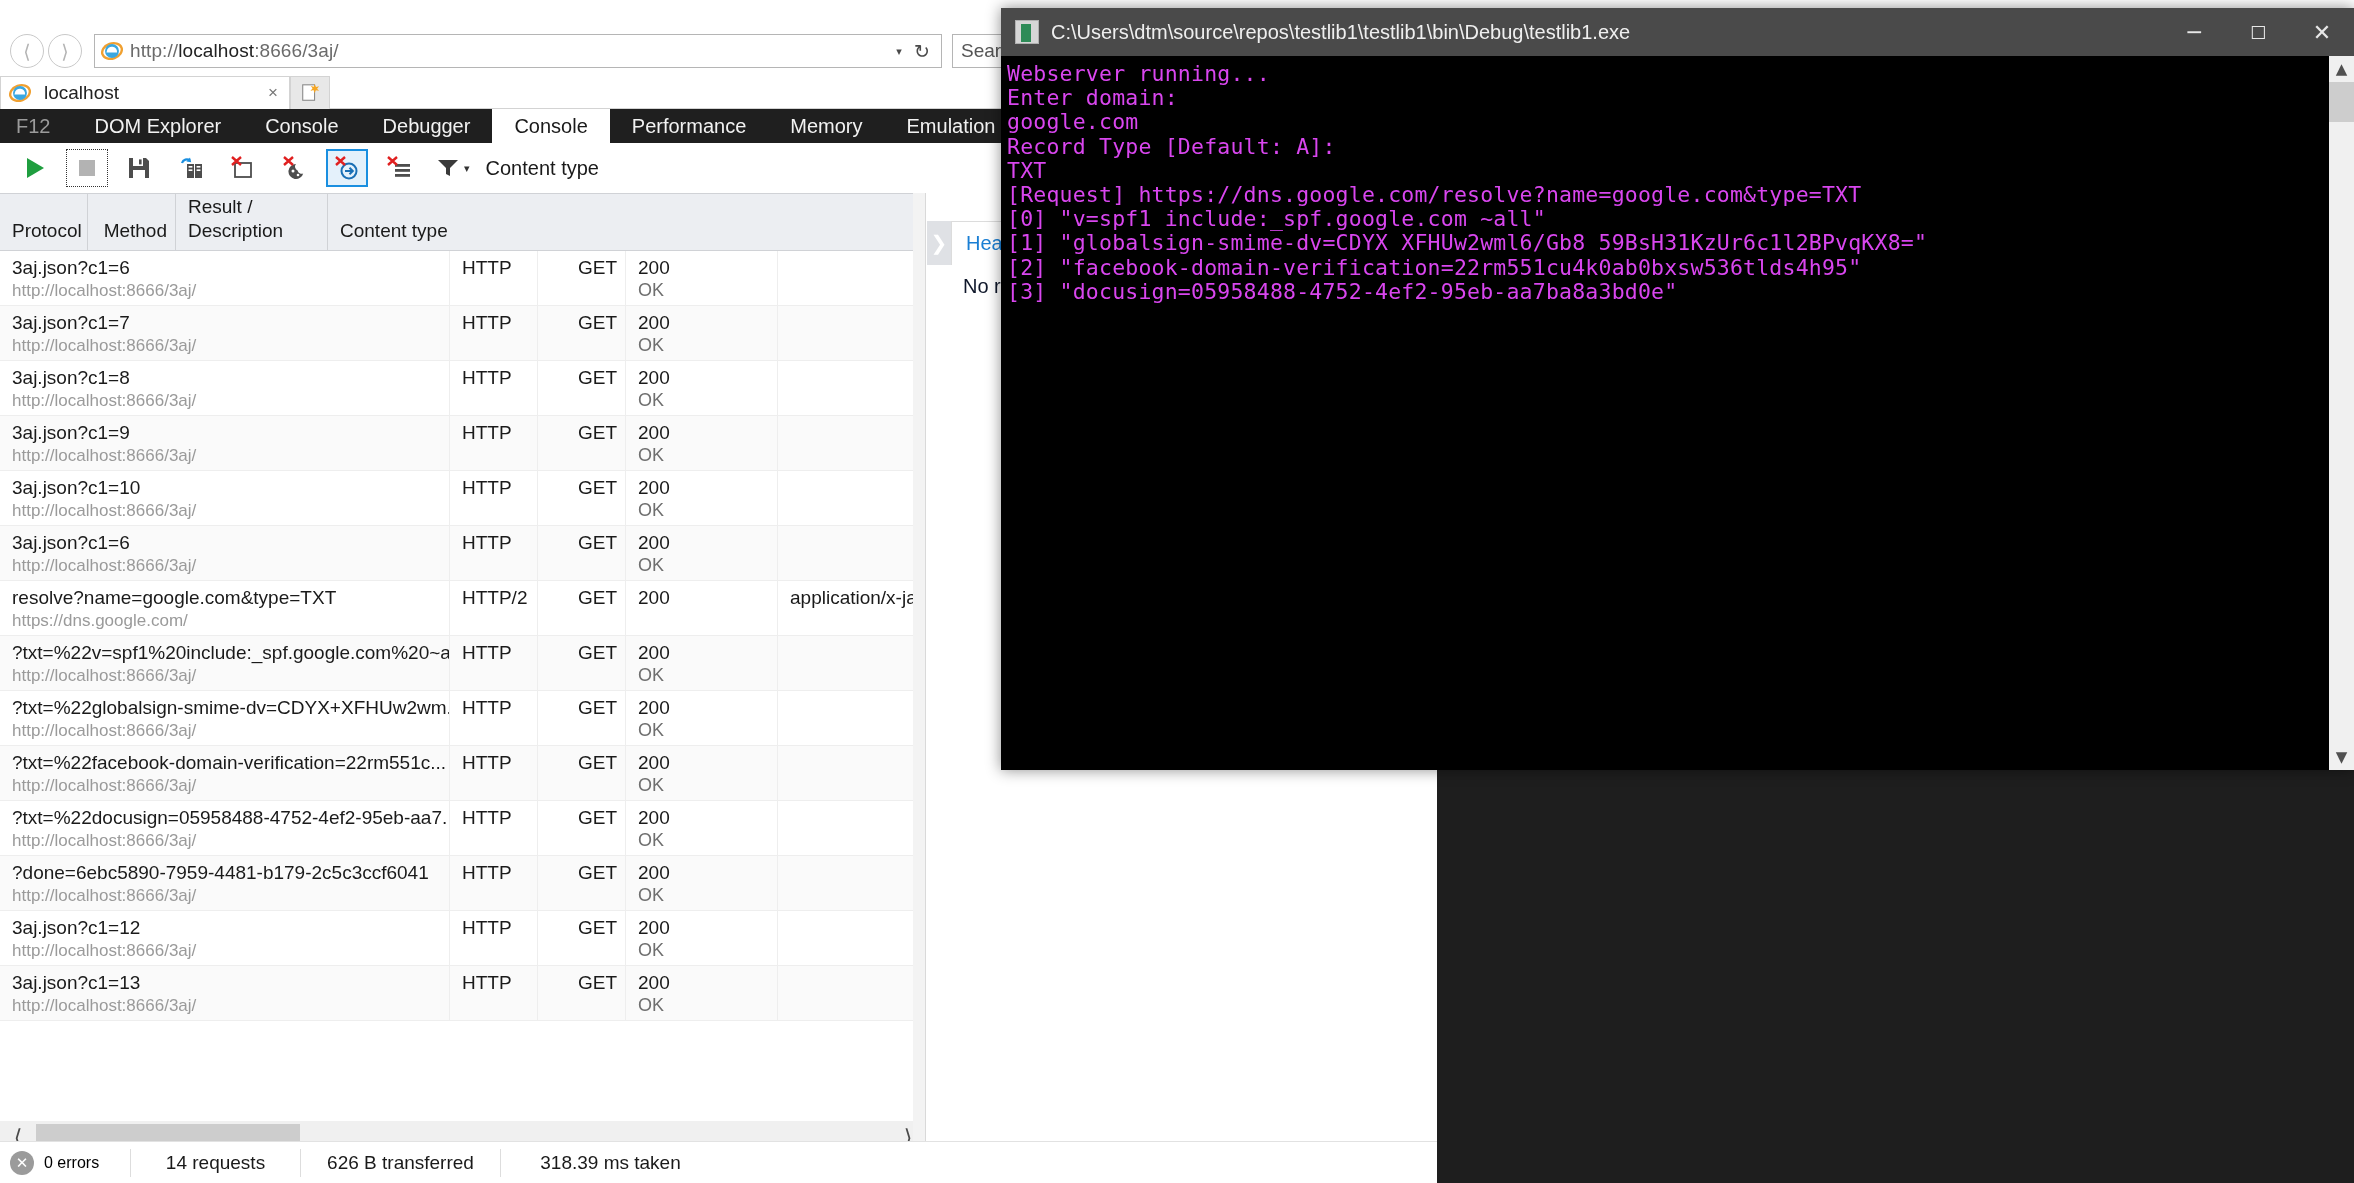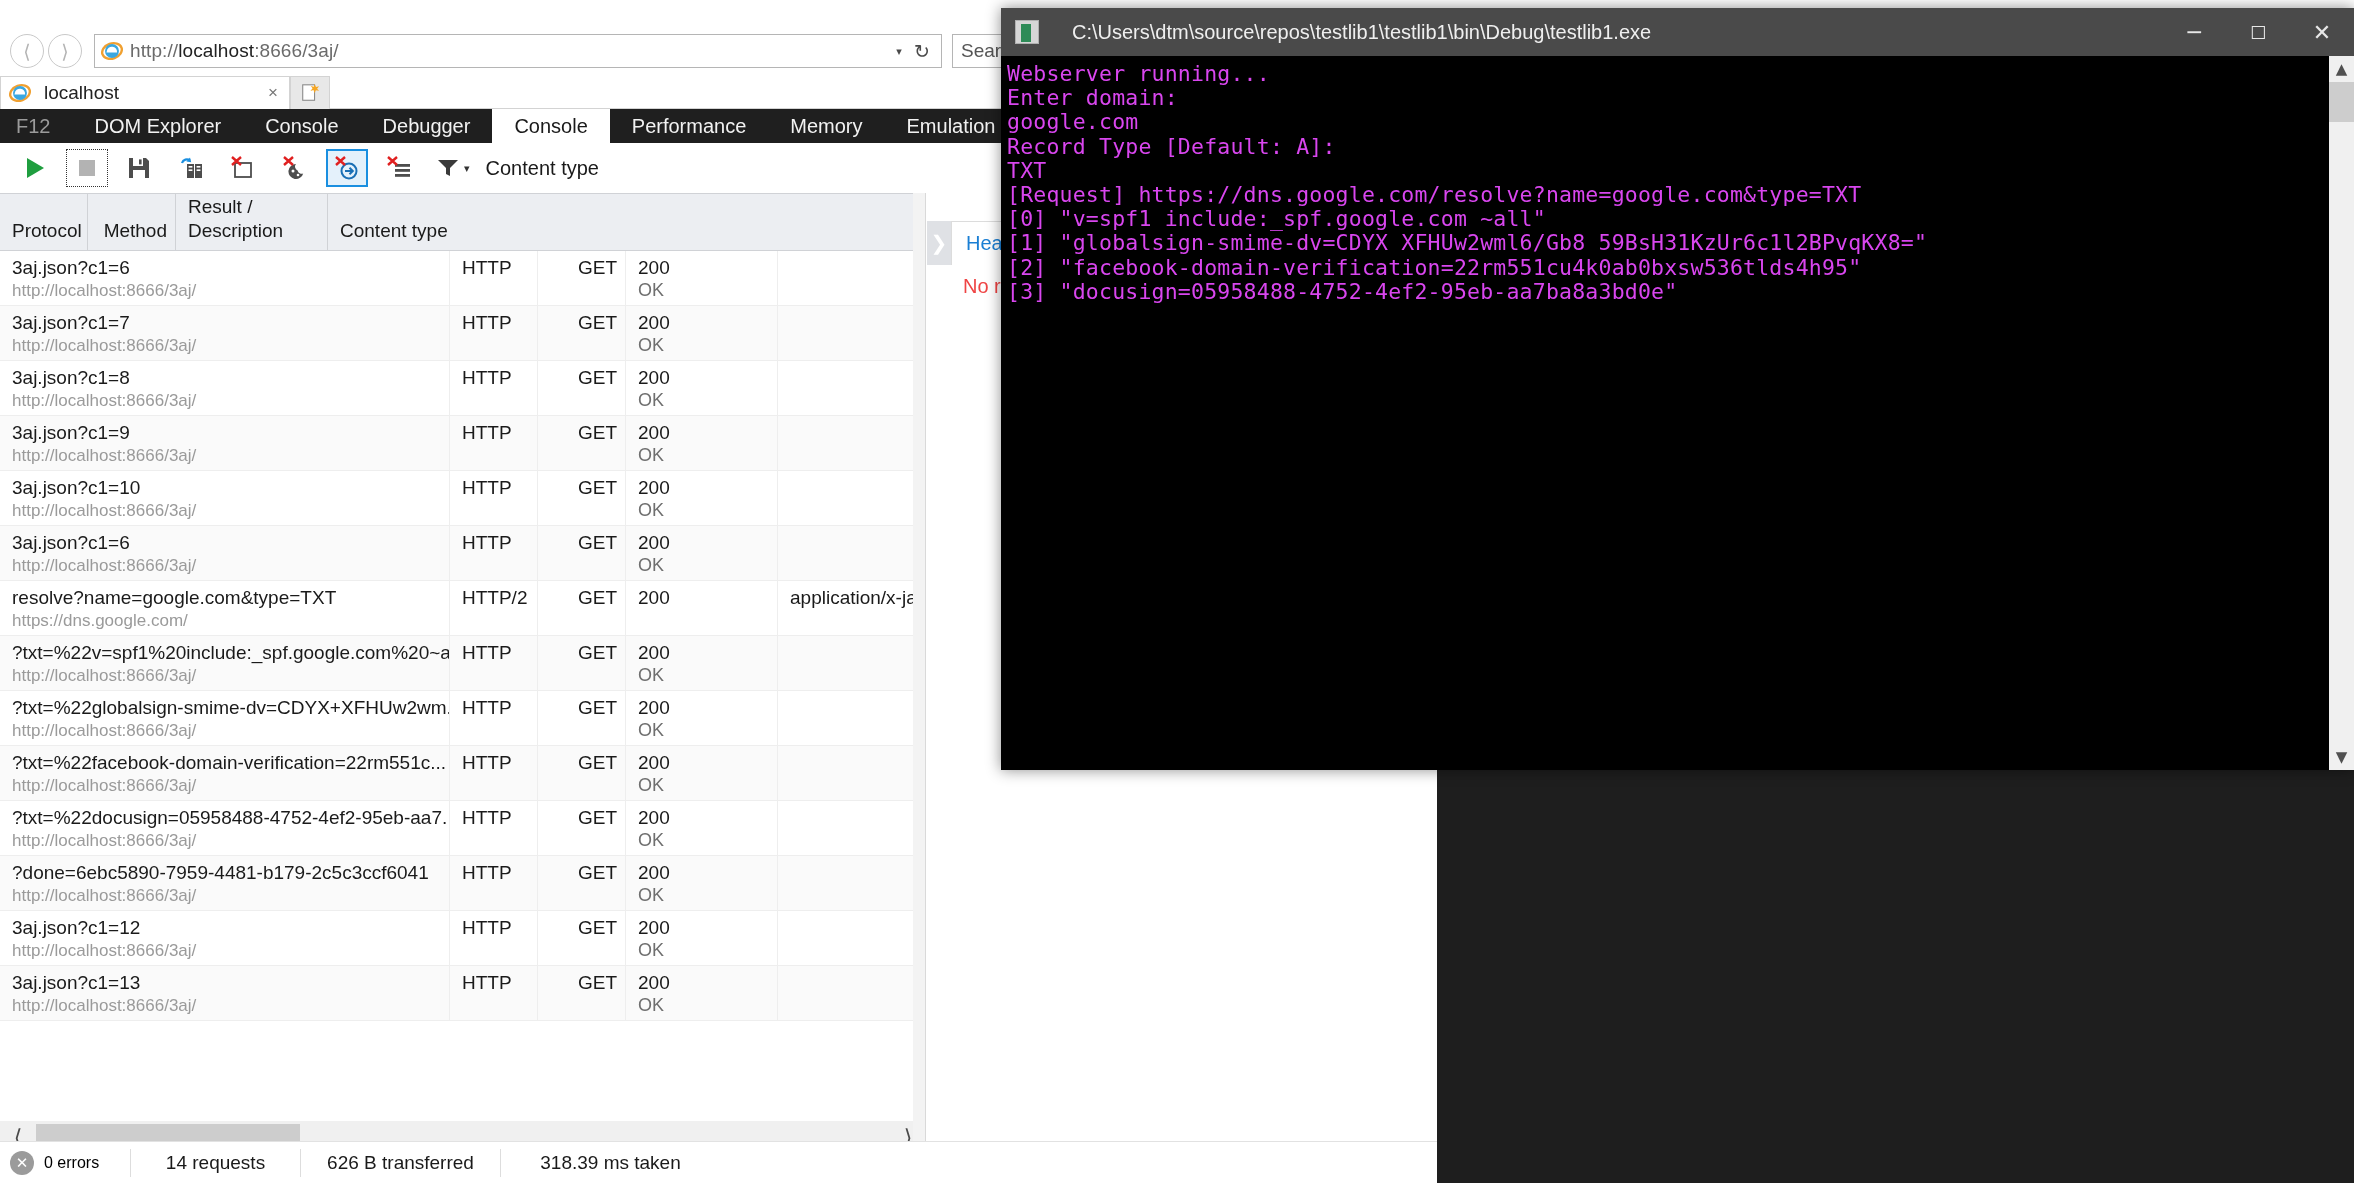--- a/index.html
+++ b/index.html
@@ -173,21 +173,21 @@
     display:flex;align-items:center;justify-content:center;color:#fff;font-size:20px;
   }
   .det-tabs {
     position:absolute;left:24px;top:28px;height:44px;display:flex;align-items:stretch;
   }
   .det-tab {
     padding:0 14px;display:flex;align-items:center;font-size:20px;color:#1a7fd4;
     border:1px solid #dcdcdc;border-bottom:none;background:#fff;
   }
   .det-empty {
-    position:absolute;left:36px;top:82px;font-size:20px;color:#ef4444;white-space:nowrap;
+    position:absolute;left:36px;top:82px;font-size:20px;color:#0f172a;white-space:nowrap;
   }
 
   
   .statusbar {
     position:absolute;left:0;bottom:0;width:1437px;height:42px;background:#fff;
     border-top:1px solid #e2e2e2;display:flex;align-items:center;
   }
   .sb-err { display:flex;align-items:center;padding-left:10px;width:130px;gap:10px;}
   .sb-x {
     width:24px;height:24px;border-radius:50%;background:#9b9b9b;color:#fff;
@@ -216,21 +216,21 @@
     height:48px;background:#4a4a4a;display:flex;align-items:center;padding-left:14px;
   }
   .con-icon {
     width:24px;height:24px;flex:0 0 auto;margin-right:12px;
     background:#d6d6d6;border:1px solid #b0b0b0;position:relative;
   }
   .con-icon::after {
     content:"";position:absolute;left:5px;top:3px;width:10px;height:18px;background:#2e8b57;
   }
   .con-title-text {
-    flex:1 1 auto;color:#efefef;font-size:20px;white-space:nowrap;overflow:hidden;margin-left:21px;
+    flex:1 1 auto;color:#efefef;font-size:20px;white-space:nowrap;overflow:hidden;
   }
   .con-ctl {
     width:64px;height:48px;display:flex;align-items:center;justify-content:center;
     color:#e8e8e8;font-size:22px;font-family:"DejaVu Sans",sans-serif;
   }
   .con-ctl.maxi { font-size:18px; }
   .con-body {
     position:absolute;left:0;top:48px;right:0;bottom:0;background:#000;
     padding:6px 0 0 6px;overflow:hidden;
   }

